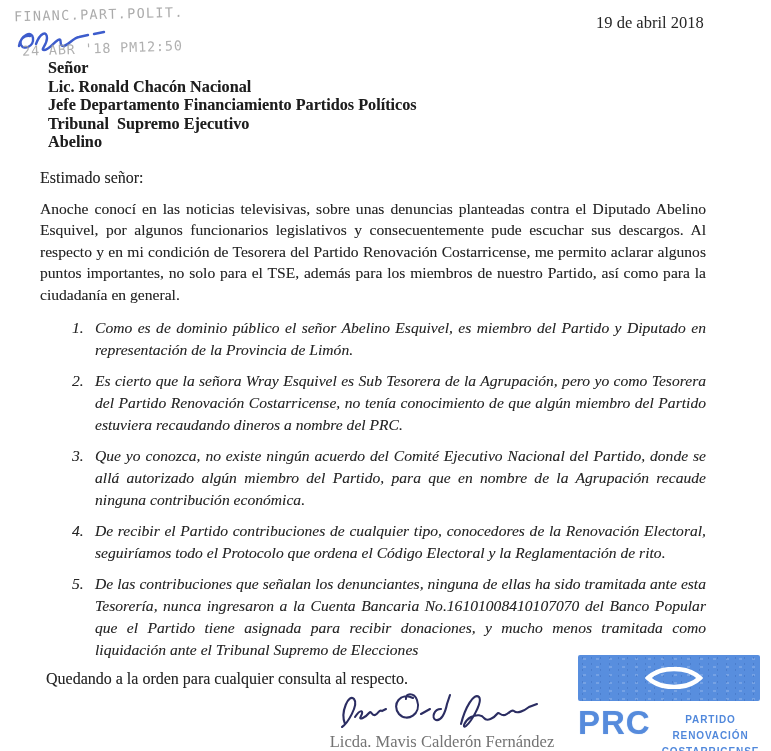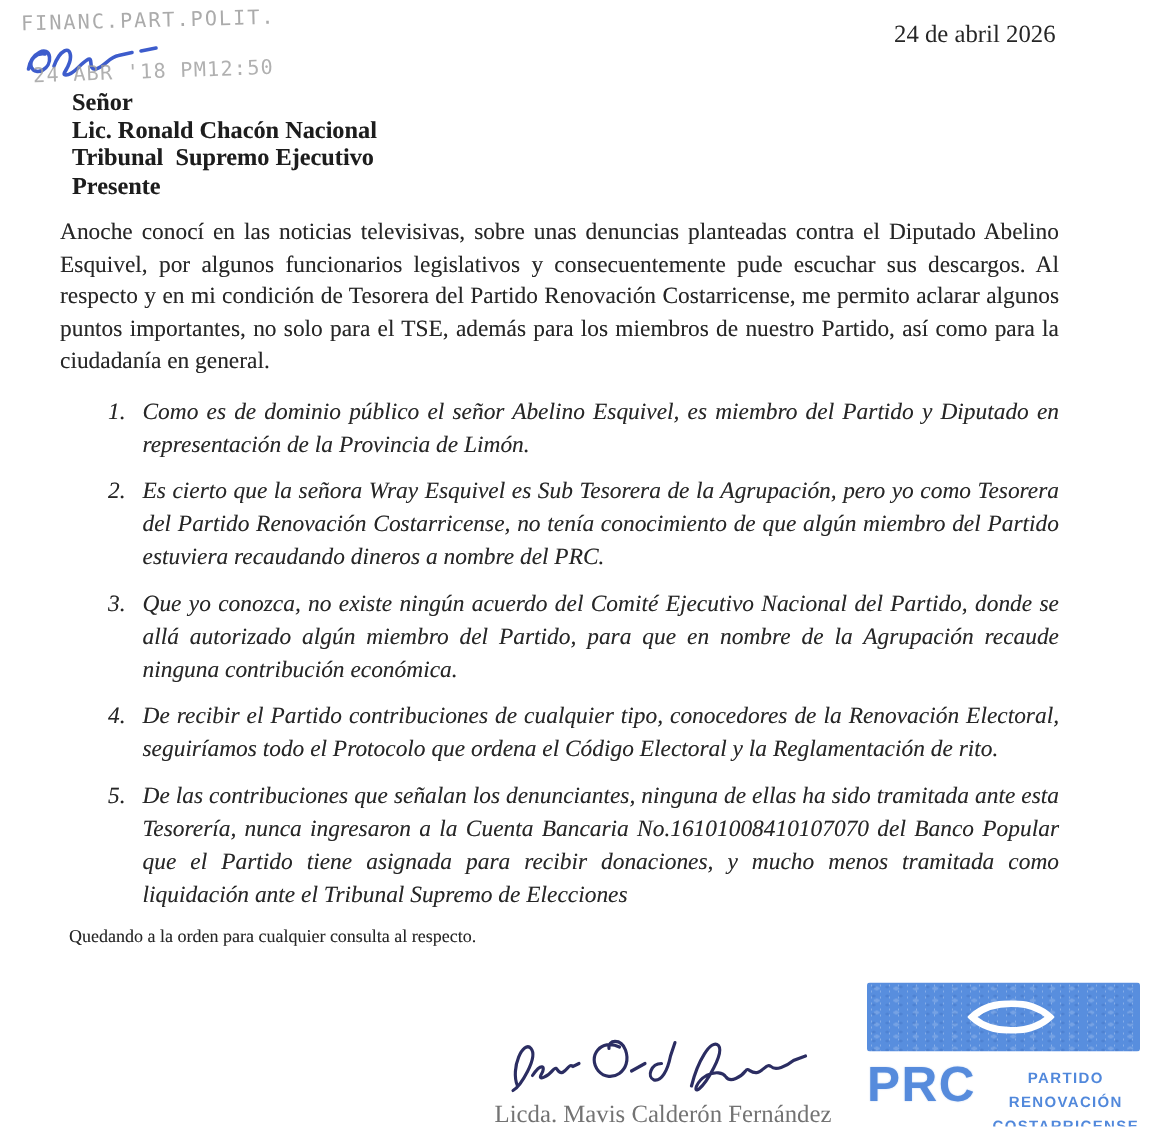--- a/index.html
+++ b/index.html
@@ -24,21 +24,21 @@
   .body-col{position:absolute;left:40px;top:12px;width:666px;z-index:2;
     text-shadow:0 0 .4px rgba(0,0,0,.30);}
   .recipient{margin:47px 0 0 8px;font-weight:bold;font-size:16.2px;line-height:18.6px;color:#1d1d1d;}
   .recipient div{white-space:pre-wrap;}
   .salutation{margin-top:17px;font-size:16px;}
   .intro{margin:11px 0 0 0;font-size:15.6px;line-height:21.5px;text-align:justify;}
   ol.points{list-style:none;counter-reset:itm;margin:12px 0 0 0;padding:0 0 0 55px;
     font-size:15.6px;line-height:22px;}
   ol.points li{counter-increment:itm;position:relative;margin-bottom:9px;text-align:justify;font-style:italic;}
   ol.points li::before{content:counter(itm) ".";position:absolute;left:-23px;}
-  .closing{margin:4px 0 0 6px;font-size:12px;}
+  .closing{margin:4px 0 0 6px;font-size:16px;}
 
   
   .signature-block{position:absolute;left:320px;top:684px;width:244px;text-align:center;z-index:2;}
   .signer-name{font-size:16.5px;margin-top:-6px;color:#737373;}
 
   
   .prc-stamp{position:absolute;left:578px;top:655px;width:186px;z-index:2;}
   .prc-rect{width:182px;height:46px;border-radius:2px;position:relative;opacity:.93;
     background-color:#4c86dc;
     background-image:
@@ -64,30 +64,32 @@
     <svg class="scribble" width="100" height="40" viewBox="0 0 100 40">
       <g fill="none" stroke="#3d5ccc" stroke-width="2.4" stroke-linecap="round">
         <path d="M7,26 C9,15 20,10 21,18 C22,26 12,31 9,25 C7,20 12,15 18,16"></path>
         <path d="M24,24 C28,13 35,10 35,18 C35,25 28,30 32,30 C37,30 41,23 46,20 C51,17 46,27 52,26 C58,24 61,18 67,17 L76,15"></path>
         <path d="M82,14 L92,12"></path>
       </g>
     </svg>
     <div class="stamp-datetime">24 ABR '18 PM12:50</div>
   </div>
 
-  <div class="date-line">24 de abril 2026</div>
+  <div class="date-line">19 de abril 2018</div>
 
   <div class="body-col">
     <div class="recipient">
       <div>Señor</div>
       <div>Lic. Ronald Chacón Nacional</div>
+      <div>Jefe Departamento Financiamiento Partidos Políticos</div>
       <div>Tribunal  Supremo Ejecutivo</div>
-      <div>Presente</div>
+      <div>Abelino</div>
     </div>
 
+    <div class="salutation">Estimado señor:</div>
 
     <p class="intro">Anoche conocí en las noticias televisivas, sobre unas denuncias planteadas contra el Diputado Abelino Esquivel, por algunos funcionarios legislativos y consecuentemente pude escuchar sus descargos. Al respecto y en mi condición de Tesorera del Partido Renovación Costarricense, me permito aclarar algunos puntos importantes, no solo para el TSE, además para los miembros de nuestro Partido, así como para la ciudadanía en general.</p>
 
     <ol class="points">
       <li>Como es de dominio público el señor Abelino Esquivel, es miembro del Partido y Diputado en representación de la Provincia de Limón.</li>
       <li>Es cierto que la señora Wray Esquivel es Sub Tesorera de la Agrupación, pero yo como Tesorera del Partido Renovación Costarricense, no tenía conocimiento de que algún miembro del Partido estuviera recaudando dineros a nombre del PRC.</li>
       <li>Que yo conozca, no existe ningún acuerdo del Comité Ejecutivo Nacional del Partido, donde se allá autorizado algún miembro del Partido, para que en nombre de la Agrupación recaude ninguna contribución económica.</li>
       <li>De recibir el Partido contribuciones de cualquier tipo, conocedores de la Renovación Electoral, seguiríamos todo el Protocolo que ordena el Código Electoral y la Reglamentación de rito.</li>
       <li>De las contribuciones que señalan los denunciantes, ninguna de ellas ha sido tramitada ante esta Tesorería, nunca ingresaron a la Cuenta Bancaria No.16101008410107070 del Banco Popular que el Partido tiene asignada para recibir donaciones, y mucho menos tramitada como liquidación ante el Tribunal Supremo de Elecciones</li>
     </ol>

